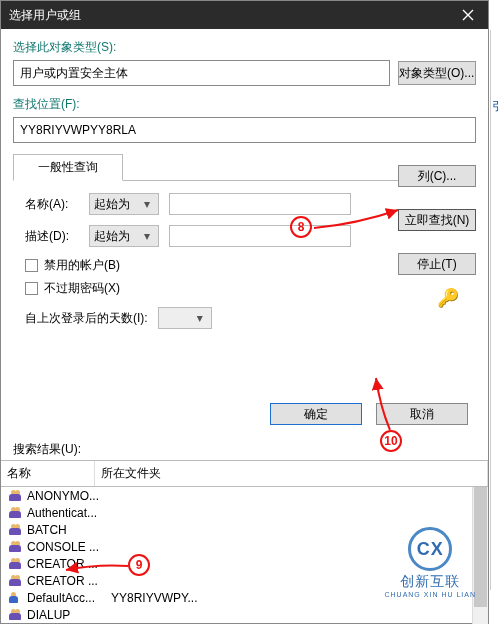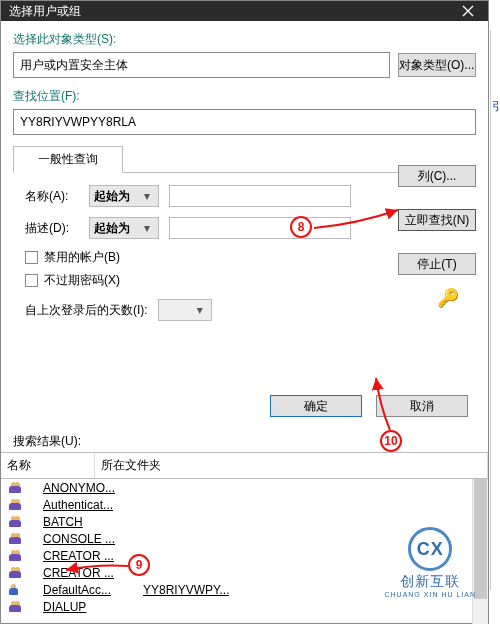--- a/index.html
+++ b/index.html
@@ -1,47 +1,47 @@
 <!DOCTYPE html>
 <html><head>
 <meta charset="utf-8">
 <style>
   * { box-sizing: border-box; font-family: "Microsoft YaHei", Tahoma, sans-serif; font-size: 12px; }
   body { margin: 0; background: #fff; width: 500px; height: 624px; position: relative; overflow: hidden; }
   .dialog { position:absolute; left:0; top:0; width:489px; height:624px; background:#fff; border:1px solid #888; }
-  .titlebar { height:20px; background:#2b2b2b; color:#fff; display:flex; align-items:center; padding:0 8px; }
+  .titlebar { height:28px; background:#2b2b2b; color:#fff; display:flex; align-items:center; padding:0 8px; }
   .titlebar .title { flex:1; }
   .titlebar .close { width:40px; height:28px; display:flex; align-items:center; justify-content:center; margin-right:-8px; }
   .section { padding:10px 12px 0 12px; }
   .label-above { color:#0f766e; margin-bottom:4px; }
   .row { display:flex; align-items:center; gap:8px; margin-bottom:10px; }
   .textfield { flex:1; height:26px; border:1px solid #888; padding:0 6px; background:#fff; display:flex; align-items:center; }
   .side-btn { width:78px; height:24px; border:1px solid #999; background:#e1e1e1; line-height:22px; }
   .tabstrip { display:flex; border-bottom:1px solid #bbb; margin-top:4px; }
   .tab { padding:4px 24px; border:1px solid #bbb; border-bottom:1px solid #fff; background:#fff; position:relative; top:1px; }
   .query-panel { border:0 solid #bbb; border-top:none; padding:12px 0 8px 12px; }
   .q-row { display:flex; align-items:center; gap:10px; margin-bottom:10px; }
   .q-label { width:54px; color:#000000; }
   .dropdown { display:flex; align-items:center; height:22px; border:1px solid #bbb; background:#e7e7e7; padding:0 4px; }
-  .dropdown .dd-text { width:46px;font-weight:bold; }
+  .dropdown .dd-text { width:46px; }
   .dropdown .dd-arrow { width:14px; text-align:center; color:#555; }
   .q-input { width:182px; height:22px; border:1px solid #bbb; background:#fff; }
   .chk-row { display:flex; align-items:center; gap:6px; margin:2px 0 6px 0; }
   .chk { width:13px; height:13px; border:1px solid #888; background:#fff; }
   .right-col { position:absolute; right:12px; top:164px; width:78px; display:flex; flex-direction:column; gap:22px; }
   .btn-look { height:22px; border:1px solid #888; background:#e1e1e1; text-align:center; line-height:20px; }
   .key-icon { position:absolute; right:28px; top:286px; font-size:18px; }
   .footer-btns { display:flex; justify-content:flex-end; gap:14px; padding:6px 20px 10px 0; border-top:0; }
   .footer-btns .btn-look { width:92px; }
   .results-label { padding:6px 12px 2px 12px; }
   .results-header { display:flex; border:1px solid #bbb; border-left:none; border-right:none; background:#fff; }
   .results-header .col { padding:4px 6px; border-right:1px solid #ddd; }
   .results-header .col1 { width:94px; }
   .results-list { height:194px; overflow:hidden; padding:0 0 0 8px; position:relative; }
-  .r-row { display:flex; align-items:center; height:17px; gap:20px;text-decoration:underline; }
+  .r-row { display:flex; align-items:center; height:17px; gap:4px; }
   .r-icon { width:14px; height:12px; position:relative; }
   .r-icon .head { position:absolute; left:2px; top:0; width:5px; height:5px; border-radius:50%; background:#e8b76b; }
   .r-icon .body { position:absolute; left:0; top:4px; width:9px; height:7px; border-radius:3px 3px 1px 1px; background:#3a66c5; }
   .r-icon.grp .head2 { position:absolute; left:6px; top:0; width:5px; height:5px; border-radius:50%; background:#e8b76b; }
   .r-icon.grp .body { background:#6a4fb5; width:12px; }
   .r-name { width:80px; white-space:nowrap; overflow:hidden; text-overflow:ellipsis; }
   .r-folder { white-space:nowrap; overflow:hidden; text-overflow:ellipsis; }
   .scrollbar-v { position:absolute; right:0; top:0; width:16px; bottom:0; background:#f0f0f0; border-left:1px solid #ddd; }
   .thumb { position:absolute; top:0; left:1px; right:1px; height:120px; background:#c8c8c8; }
   .watermark { position:absolute; right:24px; bottom:26px; text-align:center; }

